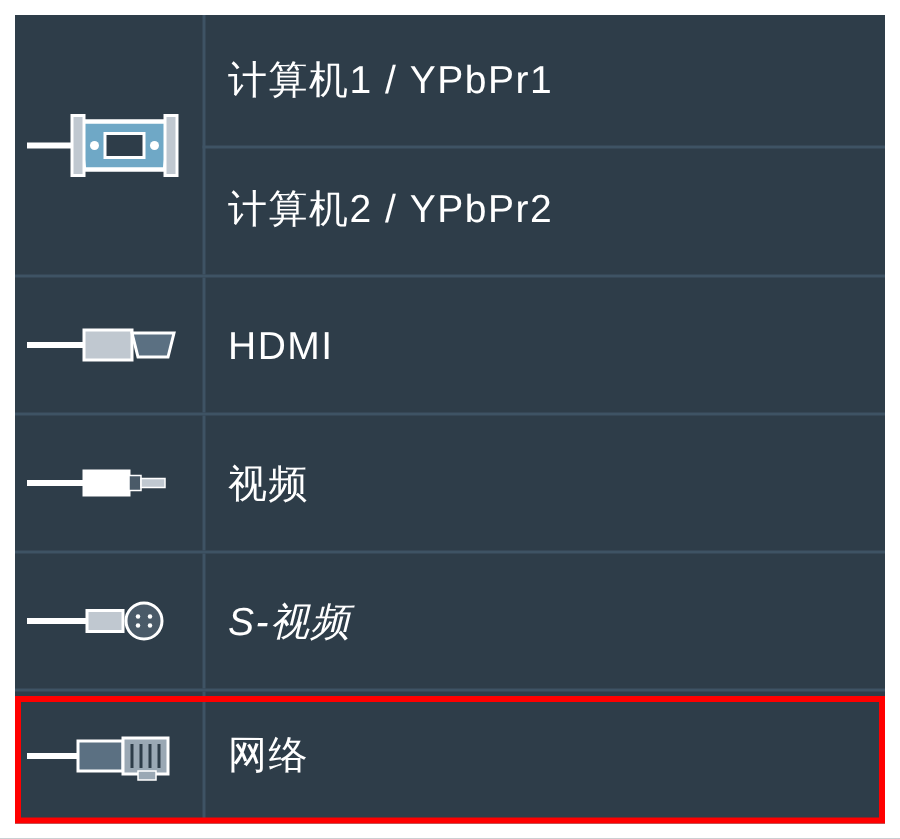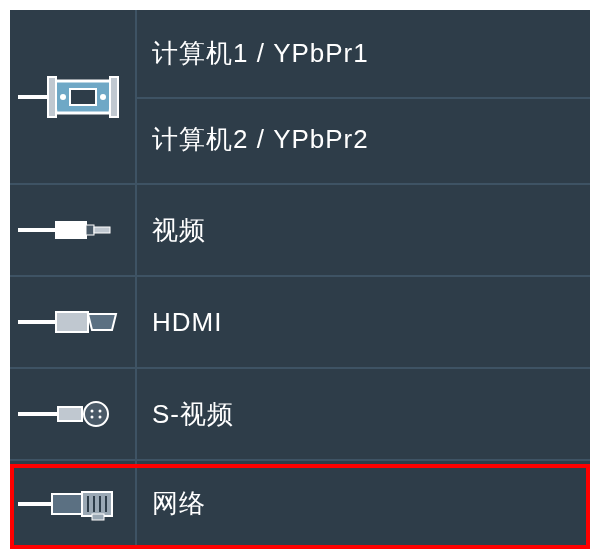--- a/index.html
+++ b/index.html
@@ -22,21 +22,21 @@
   }
   .row{
     position:relative;
     width:100%;
     display:flex;
     border-bottom:2px solid #3e5364;
     box-sizing:border-box;
   }
   .row-tall{ height:175px; }
   .row-mid { height:92px; }
-  .row-mid2{ height:92px; }
+  .row-mid2{ height:92px;font-style:italic; }
   .row-last{ height:85px; border-bottom:none; }
   .icon-col{
     width:125px;
     height:100%;
     display:flex;
     align-items:center;
     justify-content:flex-start;
     padding-left:8px;
     box-sizing:border-box;
   }
@@ -106,40 +106,40 @@
       <div class="label-item">计算机1 / YPbPr1</div>
       <div class="label-item">计算机2 / YPbPr2</div>
     </div>
     <div class="split"></div>
   </div>
 
   <div class="row row-mid">
     <div class="icon-col">
       <svg width="105" height="40" viewBox="0 0 105 40">
         <line x1="0" y1="20" x2="38" y2="20" stroke="#ffffff" stroke-width="4"></line>
+        <rect x="38" y="10" width="32" height="20" fill="#c0c8d0" stroke="#ffffff" stroke-width="2"></rect>
+        <polygon points="70,12 98,12 94,28 74,28" fill="#5b7082" stroke="#ffffff" stroke-width="2"></polygon>
+      </svg>
+    </div>
+    <div class="label-col">
+      <span class="label-single">HDMI</span>
+    </div>
+  </div>
+
+  <div class="row row-mid">
+    <div class="icon-col">
+      <svg width="105" height="40" viewBox="0 0 105 40">
+        <line x1="0" y1="20" x2="38" y2="20" stroke="#ffffff" stroke-width="4"></line>
         <rect x="38" y="12" width="30" height="16" fill="#ffffff" stroke="#ffffff" stroke-width="2"></rect>
         <rect x="68" y="15" width="8" height="10" fill="#4a5a68" stroke="#ffffff" stroke-width="1"></rect>
         <rect x="76" y="17" width="16" height="6" fill="#c0c8d0" stroke="#ffffff" stroke-width="1"></rect>
       </svg>
     </div>
     <div class="label-col">
       <span class="label-single">视频</span>
-    </div>
-  </div>
-
-  <div class="row row-mid">
-    <div class="icon-col">
-      <svg width="105" height="40" viewBox="0 0 105 40">
-        <line x1="0" y1="20" x2="38" y2="20" stroke="#ffffff" stroke-width="4"></line>
-        <rect x="38" y="10" width="32" height="20" fill="#c0c8d0" stroke="#ffffff" stroke-width="2"></rect>
-        <polygon points="70,12 98,12 94,28 74,28" fill="#5b7082" stroke="#ffffff" stroke-width="2"></polygon>
-      </svg>
-    </div>
-    <div class="label-col">
-      <span class="label-single">HDMI</span>
     </div>
   </div>
 
   <div class="row row-mid2">
     <div class="icon-col">
       <svg width="105" height="40" viewBox="0 0 105 40">
         <line x1="0" y1="20" x2="40" y2="20" stroke="#ffffff" stroke-width="4"></line>
         <rect x="40" y="13" width="24" height="14" fill="#c0c8d0" stroke="#ffffff" stroke-width="2"></rect>
         <circle cx="78" cy="20" r="12" fill="#4a5a68" stroke="#ffffff" stroke-width="2"></circle>
         <circle cx="74" cy="17" r="1.5" fill="#ffffff"></circle>

